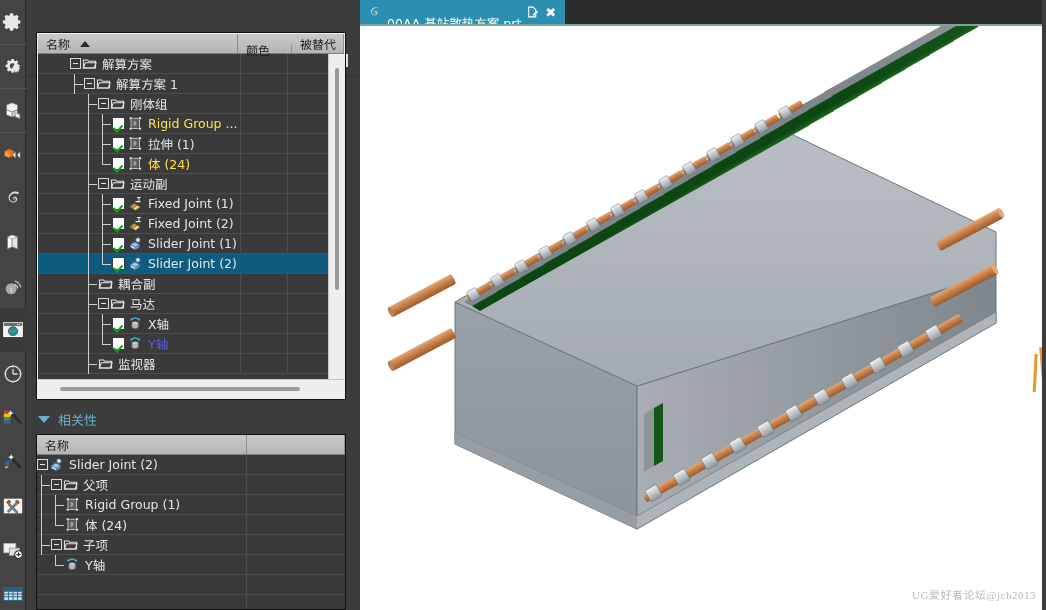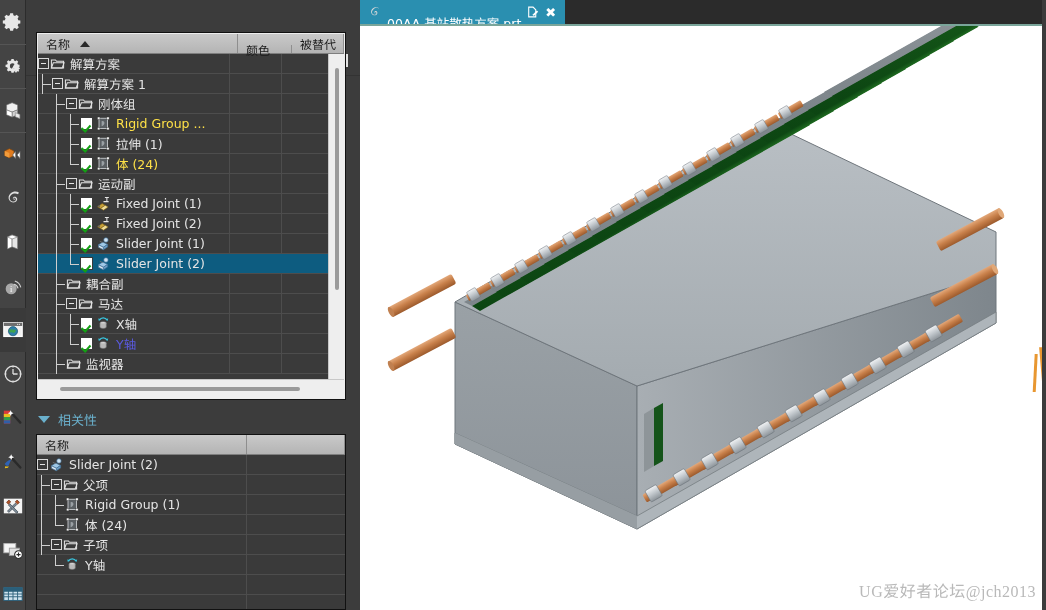--- a/index.html
+++ b/index.html
@@ -109,21 +109,21 @@
   .trow {
     position: relative;
     height: 20px;
     display: flex;
     align-items: center;
     border-bottom: 1px solid #4d4d4d;
     color: #e4e4e4;
     font-size: 12.5px;
     white-space: nowrap;
   }
-  .trow .cellname { position:relative; width: 200px; height:100%; display:flex; align-items:center; border-right:1px solid #4d4d4d;}
+  .trow .cellname { position:relative; width: 200px; height:100%; display:flex; align-items:center; border-right:1px solid #4d4d4d;margin-left:32px;}
   .trow .cellcolor { width: 54px; height:100%; border-right:1px solid #4d4d4d;}
   .trow .cellover { width: 52px; height:100%; }
   .trow.sel { background: #0d5c80; }
   .trow.sel .cellname, .trow.sel .cellcolor { border-right-color:#0d5c80; }
   .lbl { padding-left: 2px; }
   .lbl.red { color: #fde047; }
   .lbl.blue { color: #5a5ae0; }
   .lbl.bold { font-weight: normal; }
 
   
@@ -272,21 +272,21 @@
     width: 686px; height: 586px;
     background: #ffffff;
     overflow:hidden;
   }
   #viewport:after {
     content:''; position:absolute; left:0; top:0; width:100%; height:2px;
     background:#7aa59a;
   }
   #watermark {
     position:absolute; right:10px; bottom:8px;
-    color:#b9b9b9; font-size:16px;
+    color:#b9b9b9; font-size:11px;
     font-family:"Liberation Serif", serif;
     letter-spacing: 0.5px;
     pointer-events:none;
   }
   #right-edge {
     position:absolute; right:0; top:0; width:4px; height:610px;
     background:#3c3c3c;
   }
 </style>
 </head>

